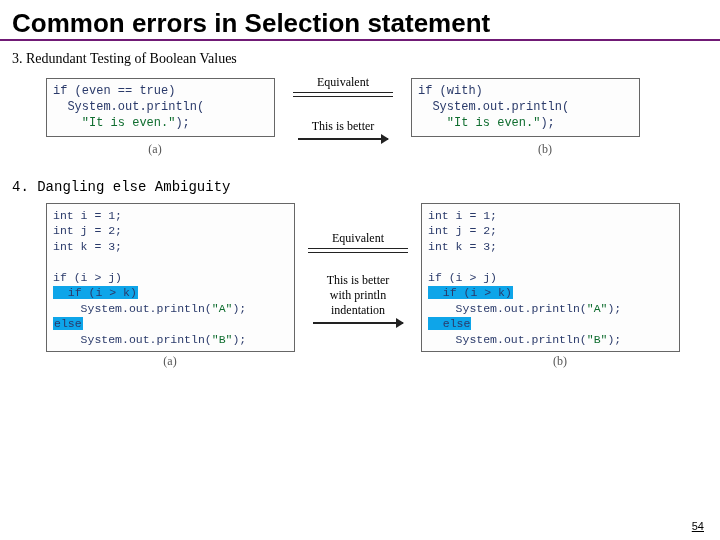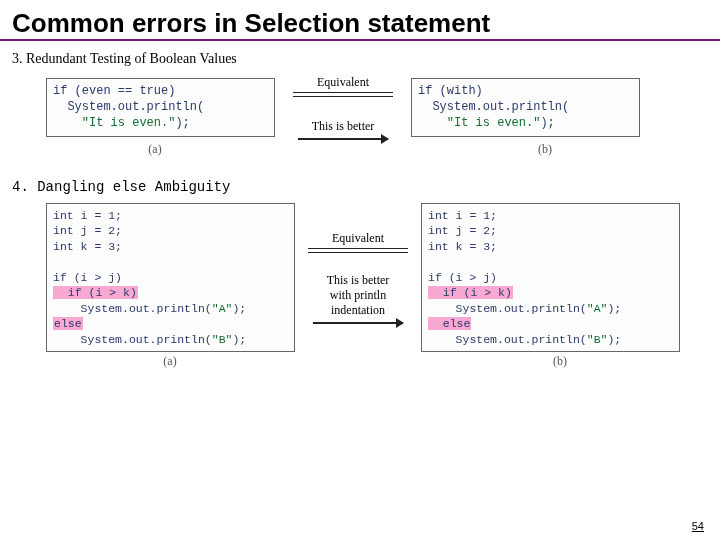--- a/index.html
+++ b/index.html
@@ -35,21 +35,21 @@
     border: 1.5px solid #666;
     padding: 4px 6px;
     font-family: 'Courier New', monospace;
     font-size: 12px;
     color: #2a3a6a;
     line-height: 1.35;
     white-space: pre;
     background: #fdfdfd;
   }
   .code-box .str { color: #0f6d2f; }
-  .code-box .hl { background: #f9a8d4; padding: 0 1px; }
+  .code-box .hl { background: #0ea5e9; padding: 0 1px; }
   .mid-col {
     display: flex;
     flex-direction: column;
     align-items: center;
     font-family: Georgia, serif;
     font-size: 12px;
     color: #000000;
     min-width: 120px;
   }
   .eq-hr {

